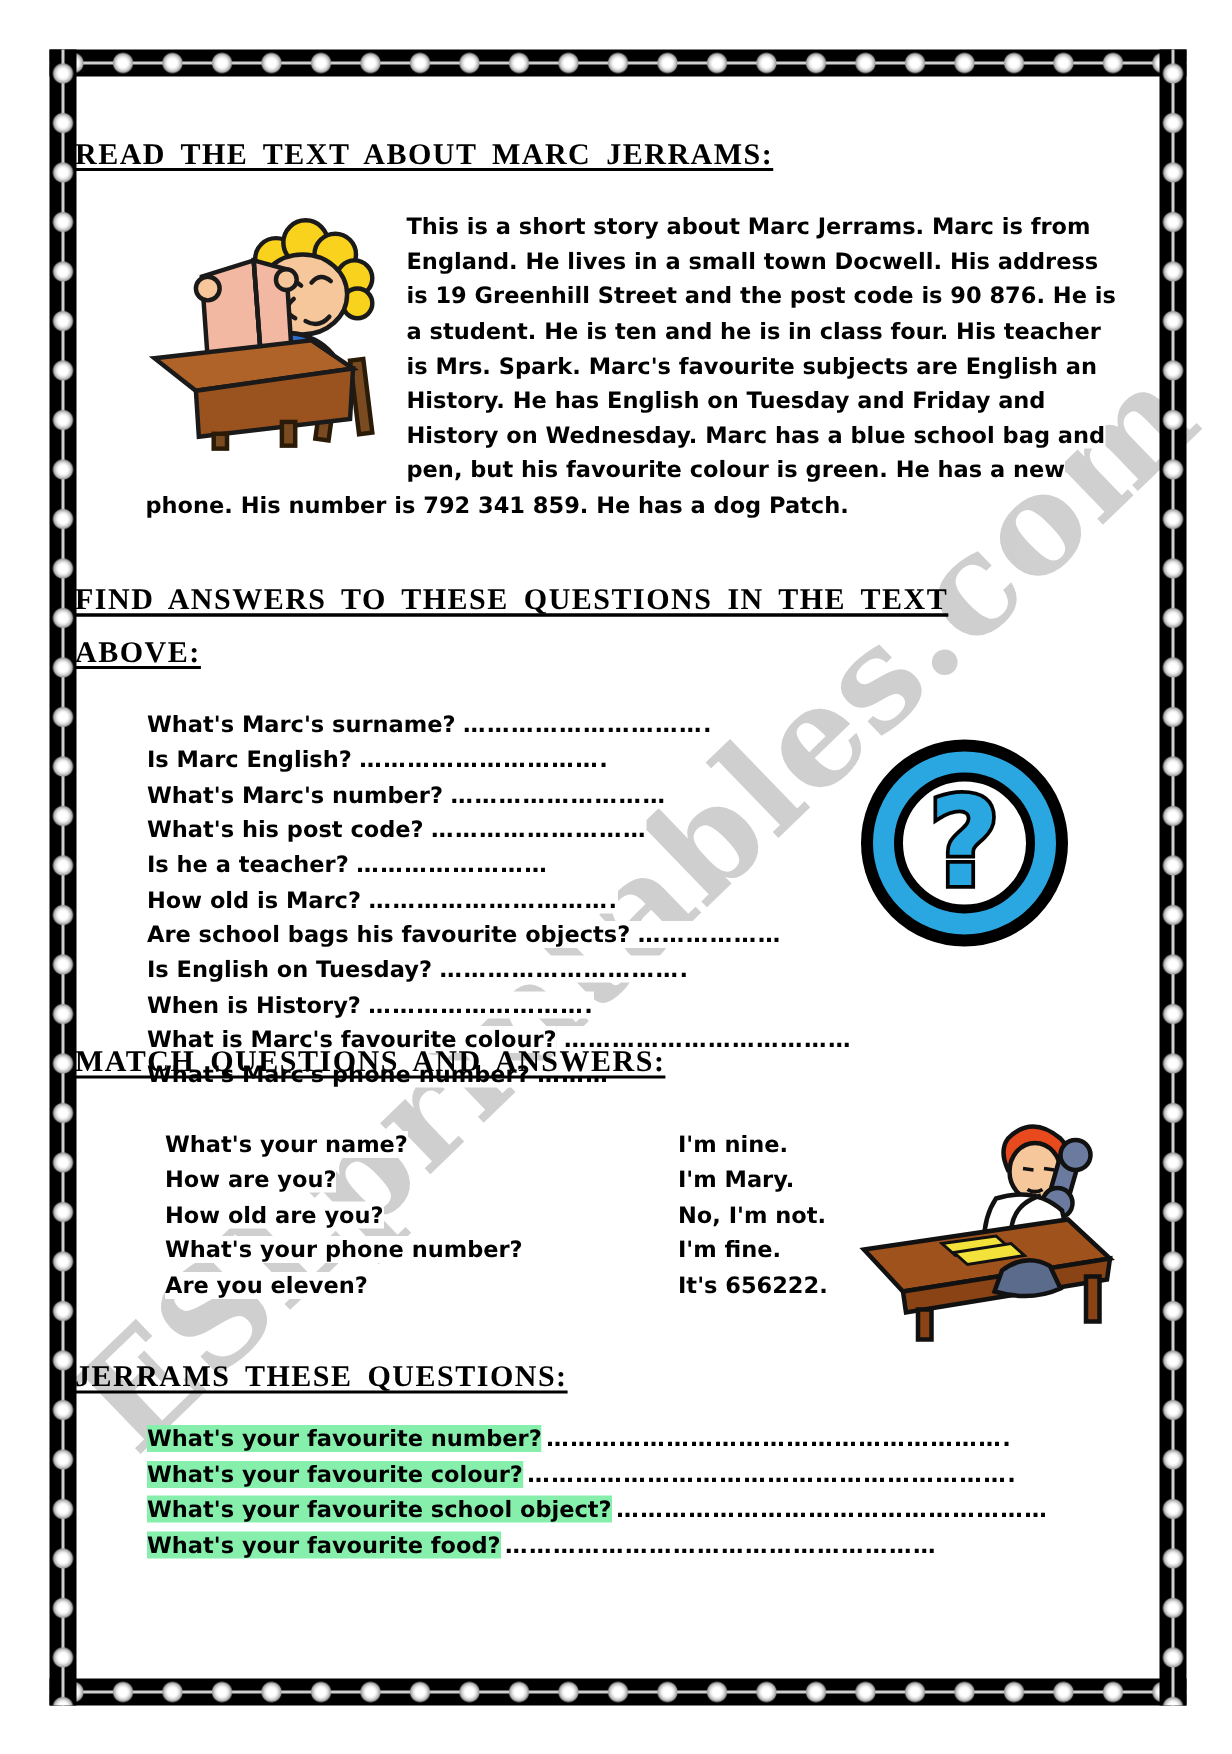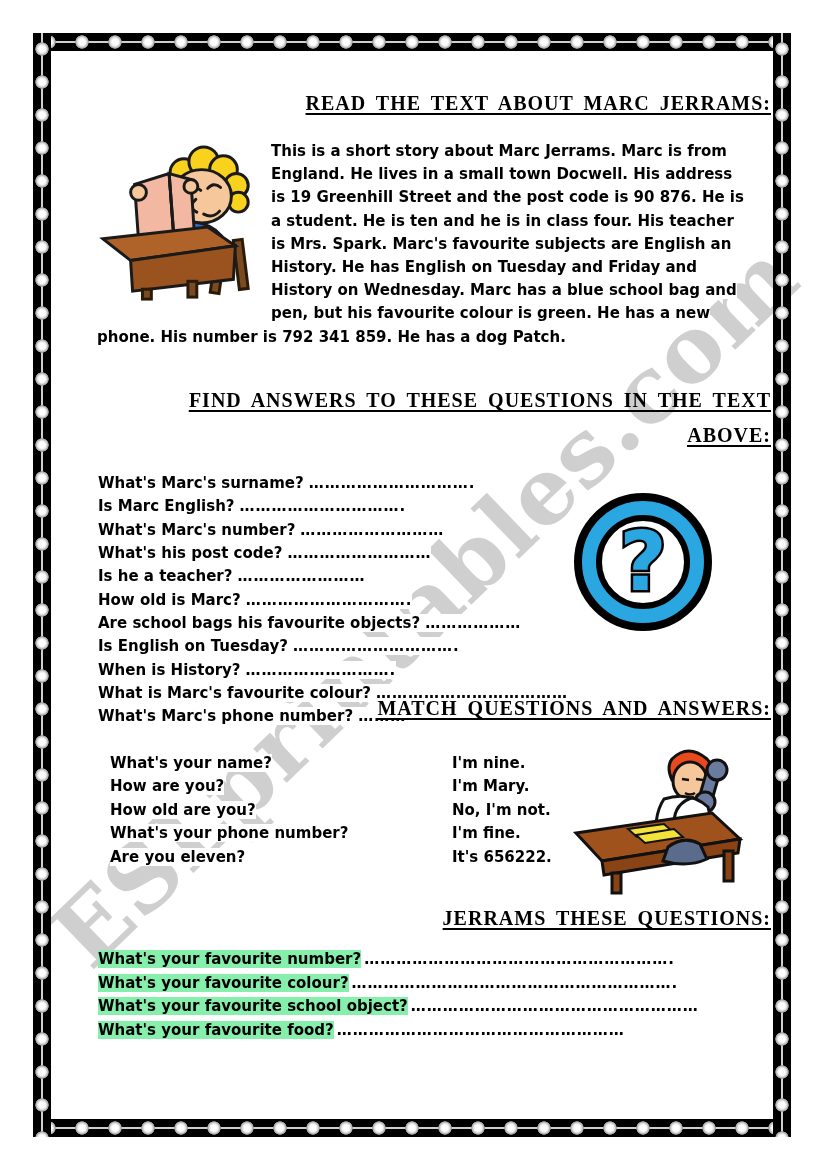--- a/index.html
+++ b/index.html
@@ -33,21 +33,21 @@
   
   .watermark{
     position:absolute;left:425px;top:605px;z-index:1;
     transform:translate(-50%,-50%) rotate(-44deg);
     font-family:"DejaVu Serif",serif;font-weight:bold;font-size:92px;
     color:#a9a9a9;opacity:0.55;white-space:nowrap;letter-spacing:1px;
   }
 
   
   .serif-head{
-    position:absolute;left:50px;right:50px;text-align:right;z-index:2;
+    position:absolute;left:50px;right:50px;text-align:left;z-index:2;
     font-family:"Liberation Serif",serif;font-weight:bold;font-size:20px;
     letter-spacing:1px;word-spacing:4px;
     text-decoration:underline;text-underline-offset:3px;
   }
   .head-read{top:92px;}
   .head-find{top:383px;line-height:35px;}
   .head-find div{text-decoration:underline;text-underline-offset:3px;}
   .head-match{top:697px;}
   .head-answer{top:907px;}
 

